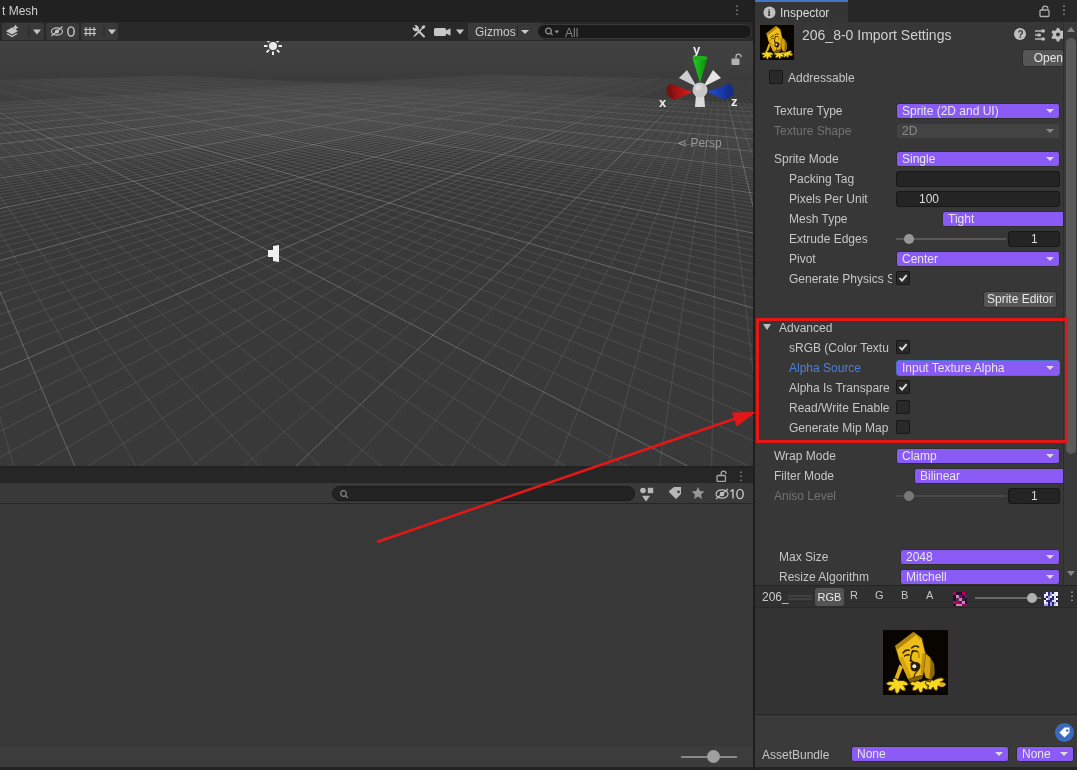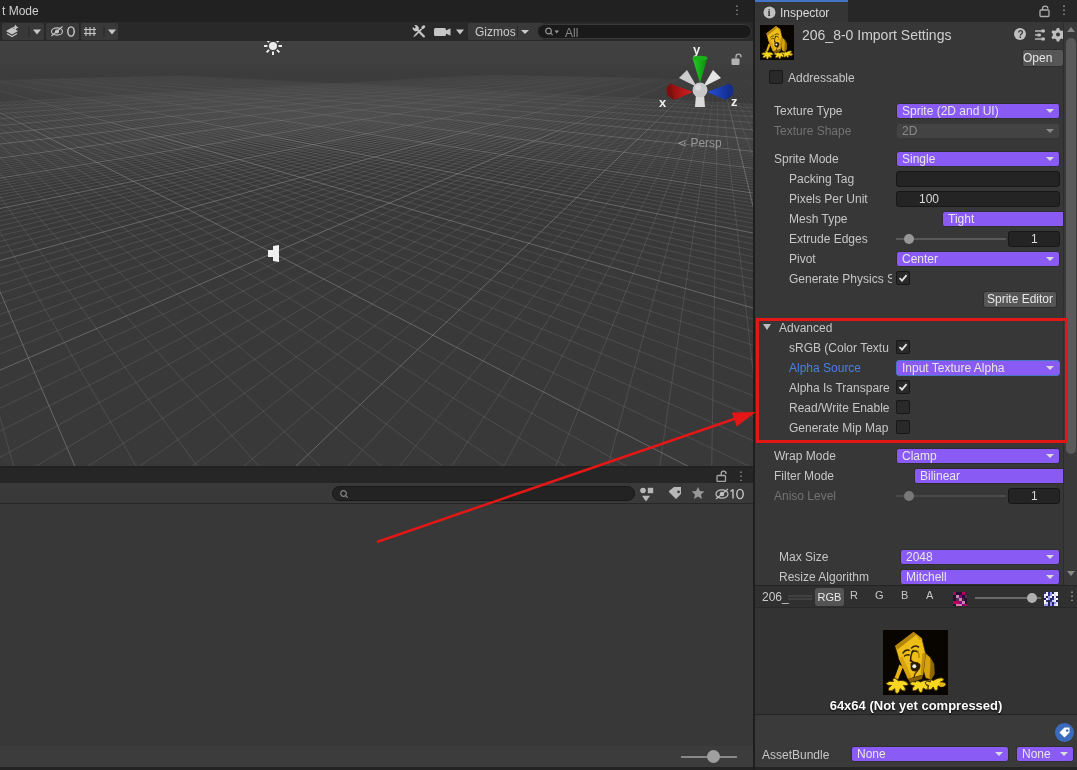--- a/index.html
+++ b/index.html
@@ -11,21 +11,21 @@
 .dd.dis .ar{border-top-color:#8c8c8c}
 .tf{position:absolute;height:16px;background:#262626;border:1px solid #191919;border-radius:3px;color:#dcdcdc;line-height:14px;padding-left:22px}
 .cb{position:absolute;width:14px;height:14px;background:#2b2b2b;border:1px solid #191919;border-radius:2px}
 .lbl{position:absolute;height:16px;line-height:16px;white-space:nowrap;overflow:hidden;color:#c8c8c8}
 .lbl.dis{color:#747474}
 </style></head>
 <body>
 
 <div class="abs" style="left:0;top:0;width:753px;height:770px">
   <div class="abs" style="left:0;top:0;width:753px;height:22px;background:#232323">
-    <div class="abs" style="left:2px;top:4px;color:#d2d2d2">t Mode</div>
+    <div class="abs" style="left:2px;top:4px;color:#d2d2d2">t Mesh</div>
     <div class="abs" style="left:731px;top:3px;color:#9a9a9a">⋮</div>
   </div>
 
   <div class="abs" style="left:0;top:22px;width:753px;height:19px;background:#2b2b2b">
     <div class="abs" style="left:2px;top:1px;width:42px;height:17px;background:#3c3c3c;border-radius:2px"></div>
     <div class="abs" style="left:46px;top:1px;width:33px;height:17px;background:#3c3c3c;border-radius:2px"></div>
     <div class="abs" style="left:81px;top:1px;width:37px;height:17px;background:#3c3c3c;border-radius:2px"></div>
     <svg class="abs" style="left:0;top:0" width="130" height="19">
       <g stroke="#c8c8c8" fill="none">
         <path d="M6 9 L12 5.5 L18 9 L12 12.5 Z" fill="#c8c8c8" stroke="none"></path>
@@ -565,21 +565,21 @@
         <line x1="22" y1="8" x2="28" y2="8"></line>
         <line x1="22" y1="12" x2="32" y2="12"></line>
     <rect x="28.5" y="2.5" width="3" height="3" fill="#c0c0c0" stroke="none"></rect>
         <rect x="24.5" y="6.5" width="3" height="3" fill="#c0c0c0" stroke="none"></rect>
         <rect x="28.5" y="10.5" width="3" height="3" fill="#c0c0c0" stroke="none"></rect>
   </g>
   <g transform="translate(45,7.5)">
         <path d="M-1.2 -6.5 h2.4 l0.5 2 a4.7 4.7 0 0 1 1.7 1 l2 -0.8 l1.2 2.1 l-1.5 1.4 a4.7 4.7 0 0 1 0 2 l1.5 1.4 l-1.2 2.1 l-2 -0.8 a4.7 4.7 0 0 1 -1.7 1 l-0.5 2 h-2.4 l-0.5 -2 a4.7 4.7 0 0 1 -1.7 -1 l-2 0.8 l-1.2 -2.1 l1.5 -1.4 a4.7 4.7 0 0 1 0 -2 l-1.5 -1.4 l1.2 -2.1 l2 0.8 a4.7 4.7 0 0 1 1.7 -1 z M0 -2 a2 2 0 1 0 0 4 a2 2 0 1 0 0 -4" fill="#c0c0c0" fill-rule="evenodd"></path>
       </g>
 </svg>
-<div class="abs" style="left:267px;top:49px;width:42px;height:18px;background:rgba(88,88,88,0.99);border:1px solid #303030;border-radius:3px;color:#e8e8e8;text-align:left;line-height:16px"><span>Open</span></div>
+<div class="abs" style="left:267px;top:49px;width:42px;height:18px;background:rgba(88,88,88,0.99);border:1px solid #303030;border-radius:3px;color:#e8e8e8;text-align:right;line-height:16px"><span>Open</span></div>
 
 <div class="cb" style="left:14px;top:70px"></div>
 <div class="lbl" style="left:33px;top:70px;">Addressable</div>
 <div class="lbl" style="left:19px;top:103px;">Texture Type</div>
 <div class="dd" style="left:141px;top:103px;width:164px;"><span>Sprite (2D and UI)</span><div class="ar"></div></div>
 <div class="lbl dis" style="left:19px;top:123px;">Texture Shape</div>
 <div class="dd dis" style="left:141px;top:123px;width:164px;"><span>2D</span><div class="ar"></div></div>
 <div class="lbl" style="left:19px;top:151px;">Sprite Mode</div>
 <div class="dd" style="left:141px;top:151px;width:164px;"><span>Single</span><div class="ar"></div></div>
 <div class="lbl" style="left:34px;top:171px;">Packing Tag</div>
@@ -758,21 +758,20 @@
  <path d="M34.5 41 q-3.8 3 -3.2 7" stroke="#5a3c02" stroke-width="1.4" fill="none"></path>
  <path d="M20 37 L15 49.5 L11.5 48 L16.5 34.5 Z" fill="#e8b512"></path>
  <g fill="#f9d922" stroke="#3e2d02" stroke-width="0.9" stroke-linejoin="round">
   <path d="M10.5 51.5 q-4.5 -1.2 -7.5 1.8 q1 2.8 5.5 2.2 q-4 2.2 -3.2 5 q3.2 1.6 6.5 -1.8 q-0.5 3.8 2.2 5 q2.8 -1.2 3.2 -5 q2.2 2.8 5 2.2 q1 -2.8 -1.8 -5.5 q3.2 1 5 -0.8 q-0.8 -2.8 -4.5 -3.8 q-3.2 -0.8 -5.5 0 q-2.8 -3.2 -4.5 -2.8 q-1.6 0.6 -0.9 3.5 z"></path>
   <path d="M33 52 q-4 -1.2 -6.2 1 q0.6 2.8 4.5 2.8 q-2.8 2.2 -1.6 5 q3.2 0.6 5.5 -2.2 q0 3.2 2.8 4.4 q2.2 -1.6 2.2 -5 q2.2 2.2 5 1.2 q0.6 -2.8 -2.2 -5 q2.8 0 3.8 -2.2 q-1.6 -2.2 -5 -1.6 q-2.8 0.6 -4.4 1.6 q-2.2 -1.6 -3.8 -1.2 q-1.2 0.9 -0.6 1.2 z"></path>
   <path d="M47.5 52 q-3.2 -1.6 -5.5 0.6 q0.6 2.8 3.8 2.8 q-1.6 2.8 0 4.4 q2.8 0.6 4.4 -2.8 q0.6 3.2 3.2 3.8 q2 -1.6 1.6 -5 q2.8 2.2 5.5 0.6 q0 -2.8 -3.2 -4.4 q3.2 -0.6 3.8 -2.8 q-2.2 -2.2 -5.5 -1 q-3.2 0.9 -5 2.2 q-2.2 -1 -3.2 0 q-0.5 1 0.1 1.6 z"></path>
  </g>
  <path d="M56 53 q4.5 -1.8 7 1 q-1 3.2 -5.5 2.8 z" fill="#e5b513"></path>
 </g>
 </svg></div>
-  <div class="abs" style="left:0;top:90px;width:322px;text-align:center;color:#ffffff;font-weight:bold;font-size:13px;text-shadow:0 1px 2px #000">64x64 (Not yet compressed)</div>
 </div>
 <div class="abs" style="left:755px;top:716px;width:322px;height:51px;background:#3b3b3b">
   <div class="abs" style="left:300px;top:7px;width:19px;height:19px;border-radius:50%;background:#3d6dbf">
     <svg class="abs" style="left:3px;top:3px" width="13" height="13">
         <path d="M1.5 6.5 L6.5 1.5 h5 v5 L6.5 11.5 Z M9.2 3.2 a1.3 1.3 0 1 0 0.1 0 Z" fill="#fff" fill-rule="evenodd" transform="rotate(0 6.5 6.5)"></path>
       </svg>
   </div>
   <div class="lbl" style="left:7px;top:31px">AssetBundle</div>
 </div>
 

